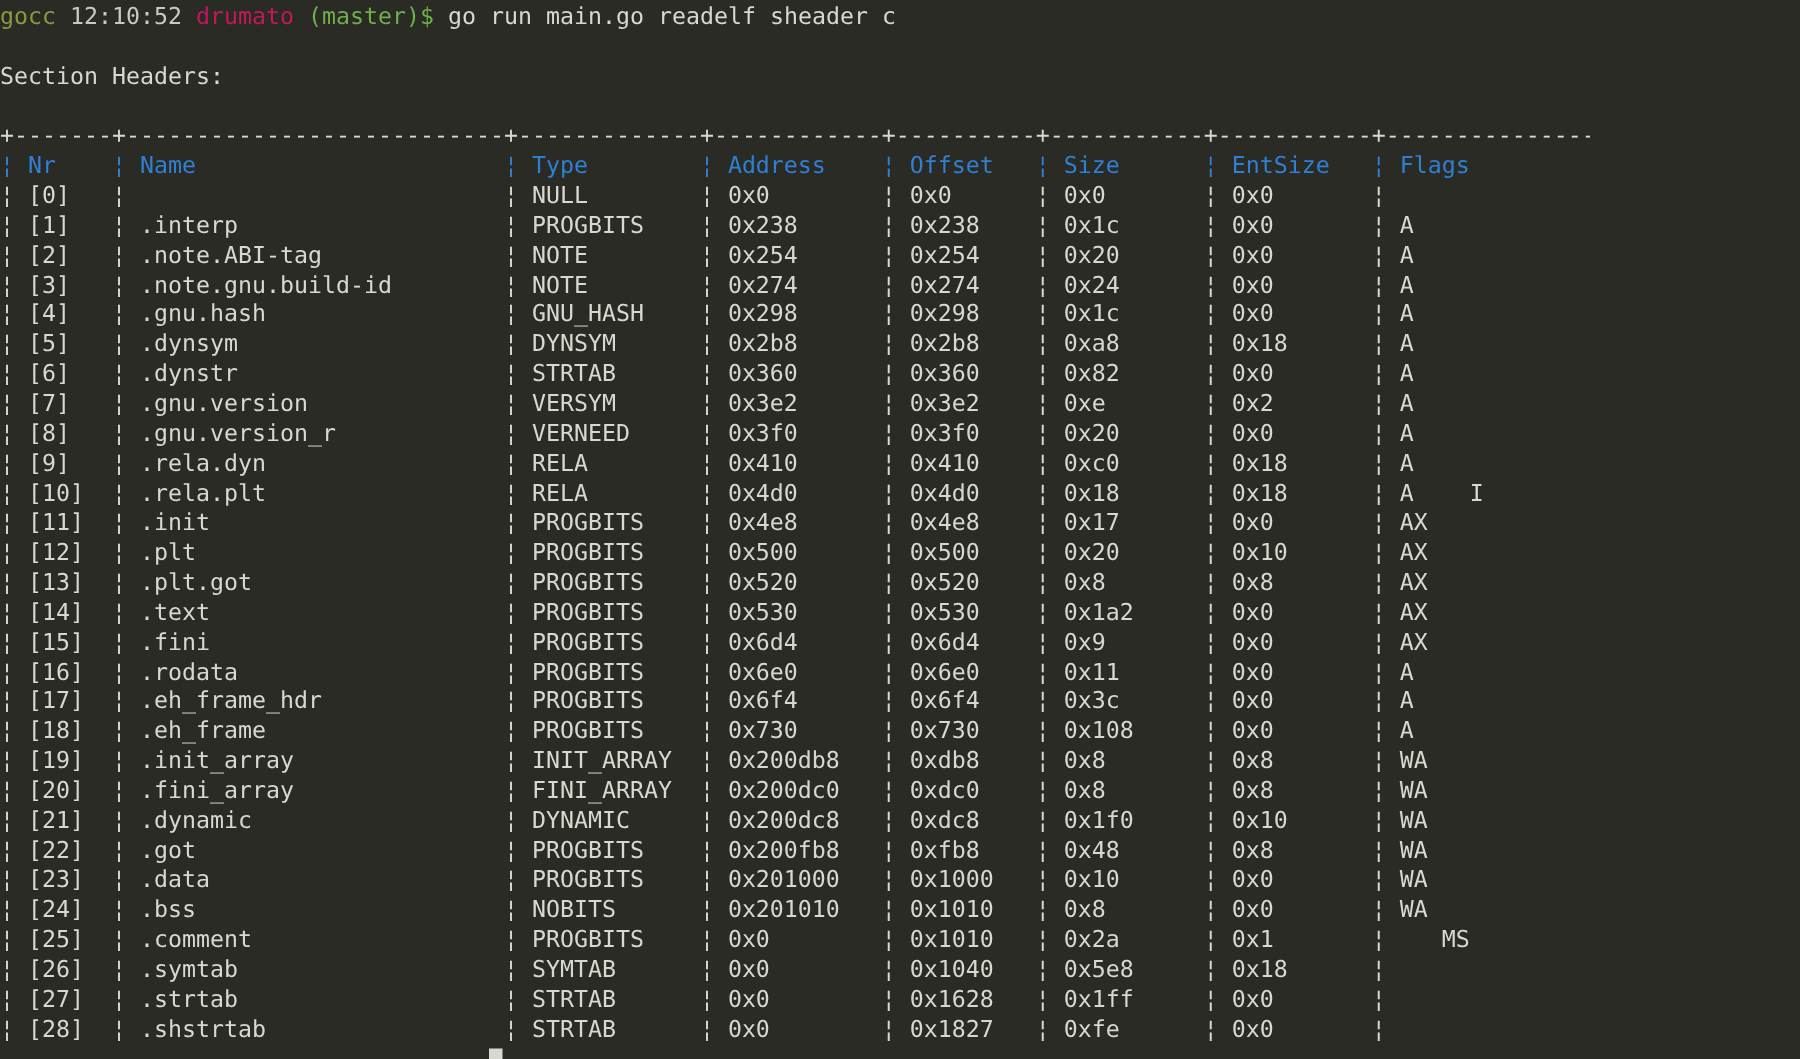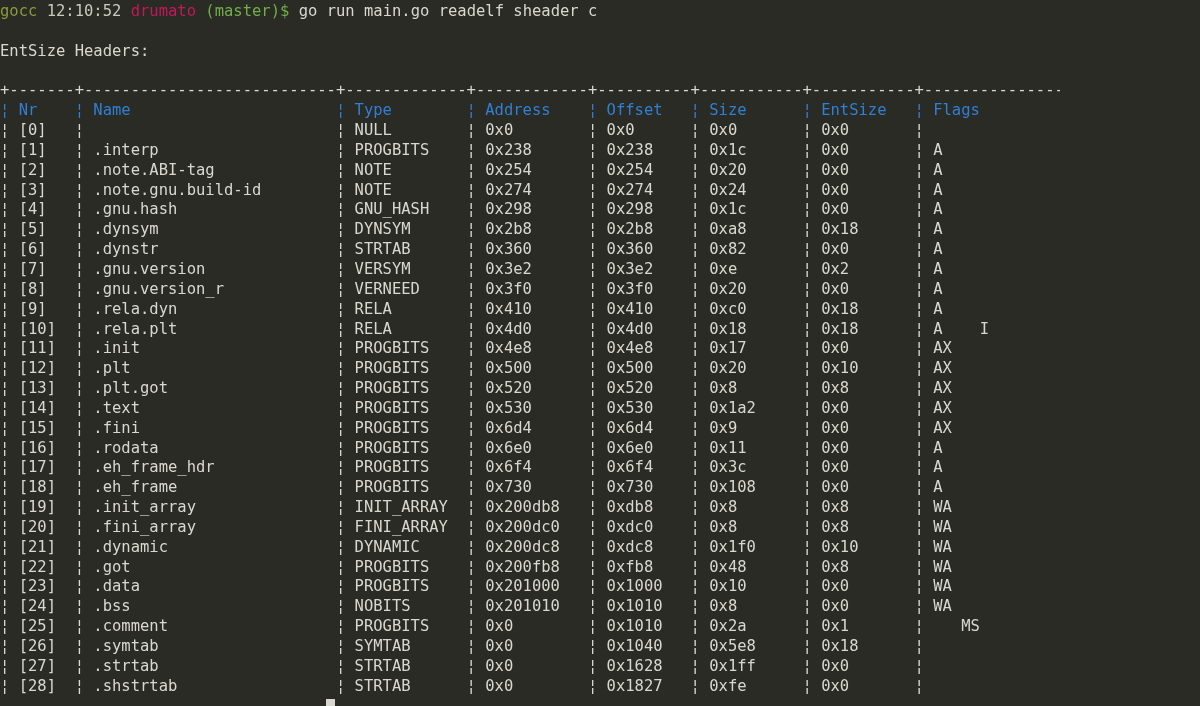--- a/index.html
+++ b/index.html
@@ -55,21 +55,21 @@
 </head>
 <body>
 
 <div id="terminal">
 
   <div class="line"><span class="c-host">gocc</span><span class="c-time"> </span><span class="c-time">12:10:52</span><span class="c-time"> </span><span class="c-user">drumato</span><span class="c-time"> </span><span class="c-branch">(master)$</span><span class="c-cmd"> go run main.go readelf sheader c</span></div>
 
 
   <div class="line">&nbsp;</div>
 
-  <div class="line c-out">EntSize Headers:</div>
+  <div class="line c-out">Section Headers:</div>
 
   <div class="line">&nbsp;</div>
 
   <div class="line tbl-rule">+-------+---------------------------+-------------+------------+----------+-----------+-----------+---------------------+-------+-------+--------+</div>
   <div class="line tbl-head">¦ Nr    ¦ Name                      ¦ Type        ¦ Address    ¦ Offset   ¦ Size      ¦ EntSize   ¦ Flags               ¦ Link  ¦ Info  ¦ Align  ¦</div>
   <div id="table-body">
       <div class="line tbl-cell row-line">¦ [0]   ¦                           ¦ NULL        ¦ 0x0        ¦ 0x0      ¦ 0x0       ¦ 0x0       ¦                     ¦     0 ¦     0 ¦      0 ¦</div>
       <div class="line tbl-cell row-line">¦ [1]   ¦ .interp                   ¦ PROGBITS    ¦ 0x238      ¦ 0x238    ¦ 0x1c      ¦ 0x0       ¦ A                   ¦     0 ¦     0 ¦      1 ¦</div>
       <div class="line tbl-cell row-line">¦ [2]   ¦ .note.ABI-tag             ¦ NOTE        ¦ 0x254      ¦ 0x254    ¦ 0x20      ¦ 0x0       ¦ A                   ¦     0 ¦     0 ¦      4 ¦</div>
       <div class="line tbl-cell row-line">¦ [3]   ¦ .note.gnu.build-id        ¦ NOTE        ¦ 0x274      ¦ 0x274    ¦ 0x24      ¦ 0x0       ¦ A                   ¦     0 ¦     0 ¦      4 ¦</div>

